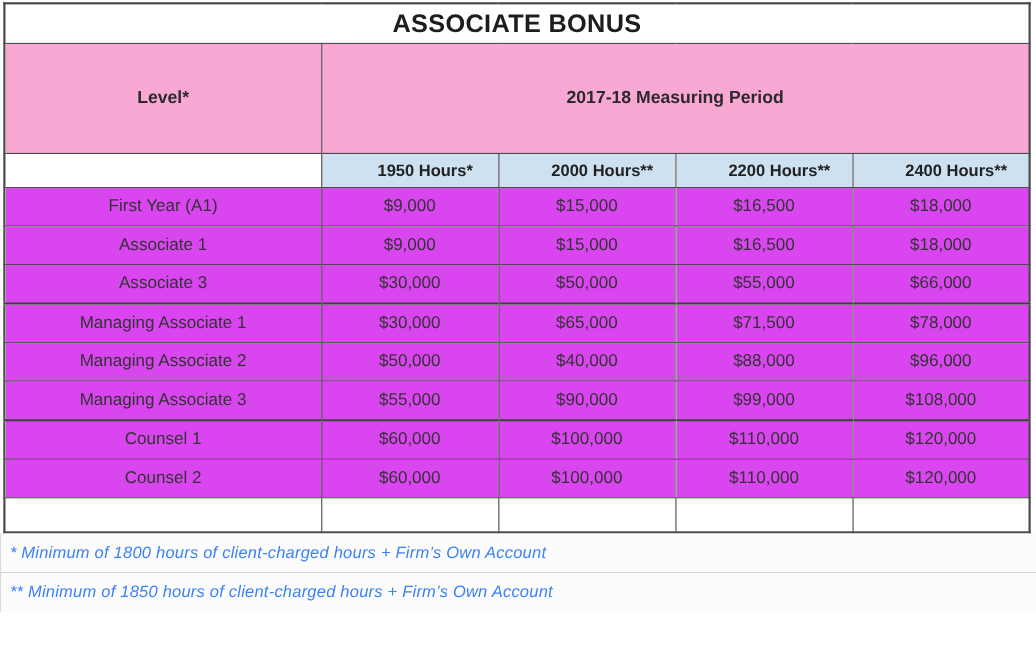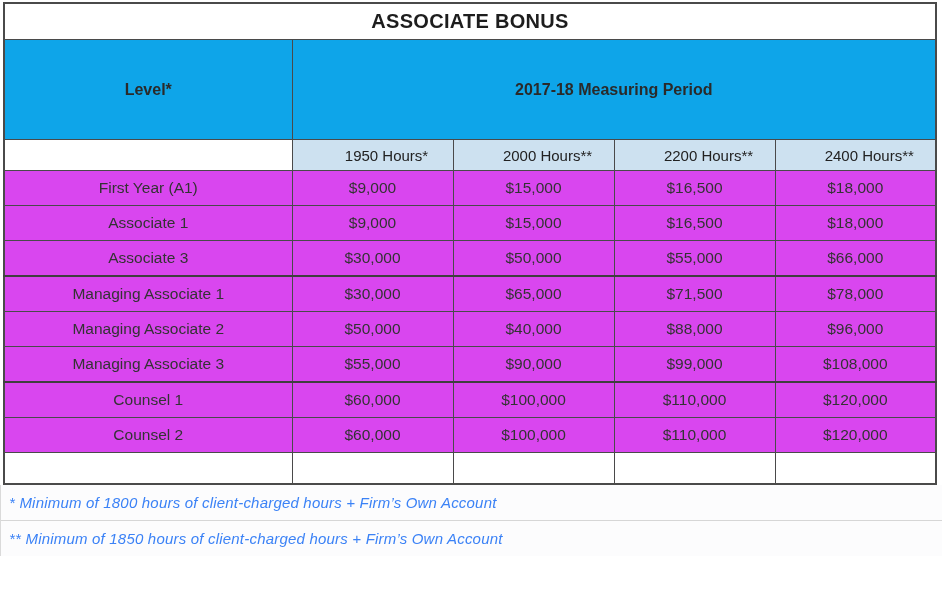--- a/index.html
+++ b/index.html
@@ -27,41 +27,41 @@
     vertical-align: middle;
     overflow: hidden;
     white-space: nowrap;
   }
   .col-level  { width: 288px; }
   .col-hours  { width: 161px; }
 
   .title-row th {
     height: 35px;
     background: #ffffff;
-    font-size: 20px;
+    font-size: 23px;
     font-weight: bold;
     color: #1d1d1d;
     letter-spacing: 0.3px;
   }
   .header-row th {
     height: 99px;
-    background: #0ea5e9;
+    background: #f9a8d4;
     font-size: 16px;
     font-weight: bold;
     color: #2a2a2a;
   }
   .subheader-row td.blank-cell {
     background: #ffffff;
     height: 30px;
   }
   .subheader-row th {
     height: 30px;
     background: #cde1f0;
     font-size: 15px;
-    font-weight: normal;
+    font-weight: bold;
     color: #222222;
     padding-left: 28px;
   }
   .data-row td {
     height: 34px;
     font-size: 15.5px;
     color: #333333;
     background: #d946ef;
   }
   .group-start td {

